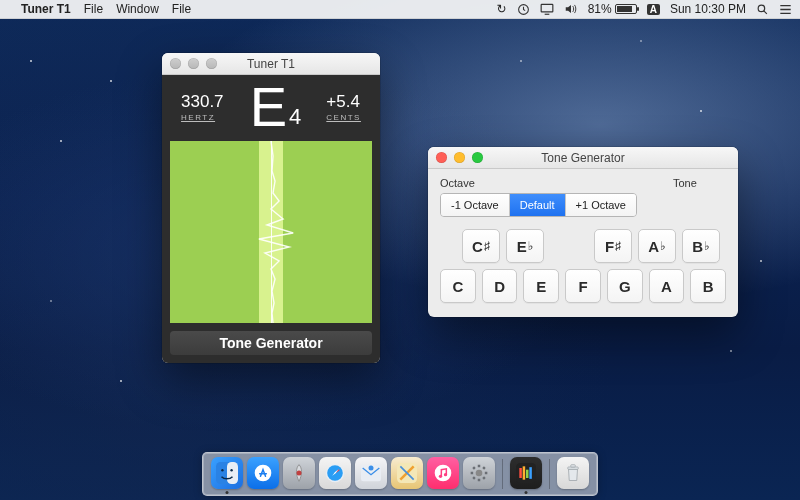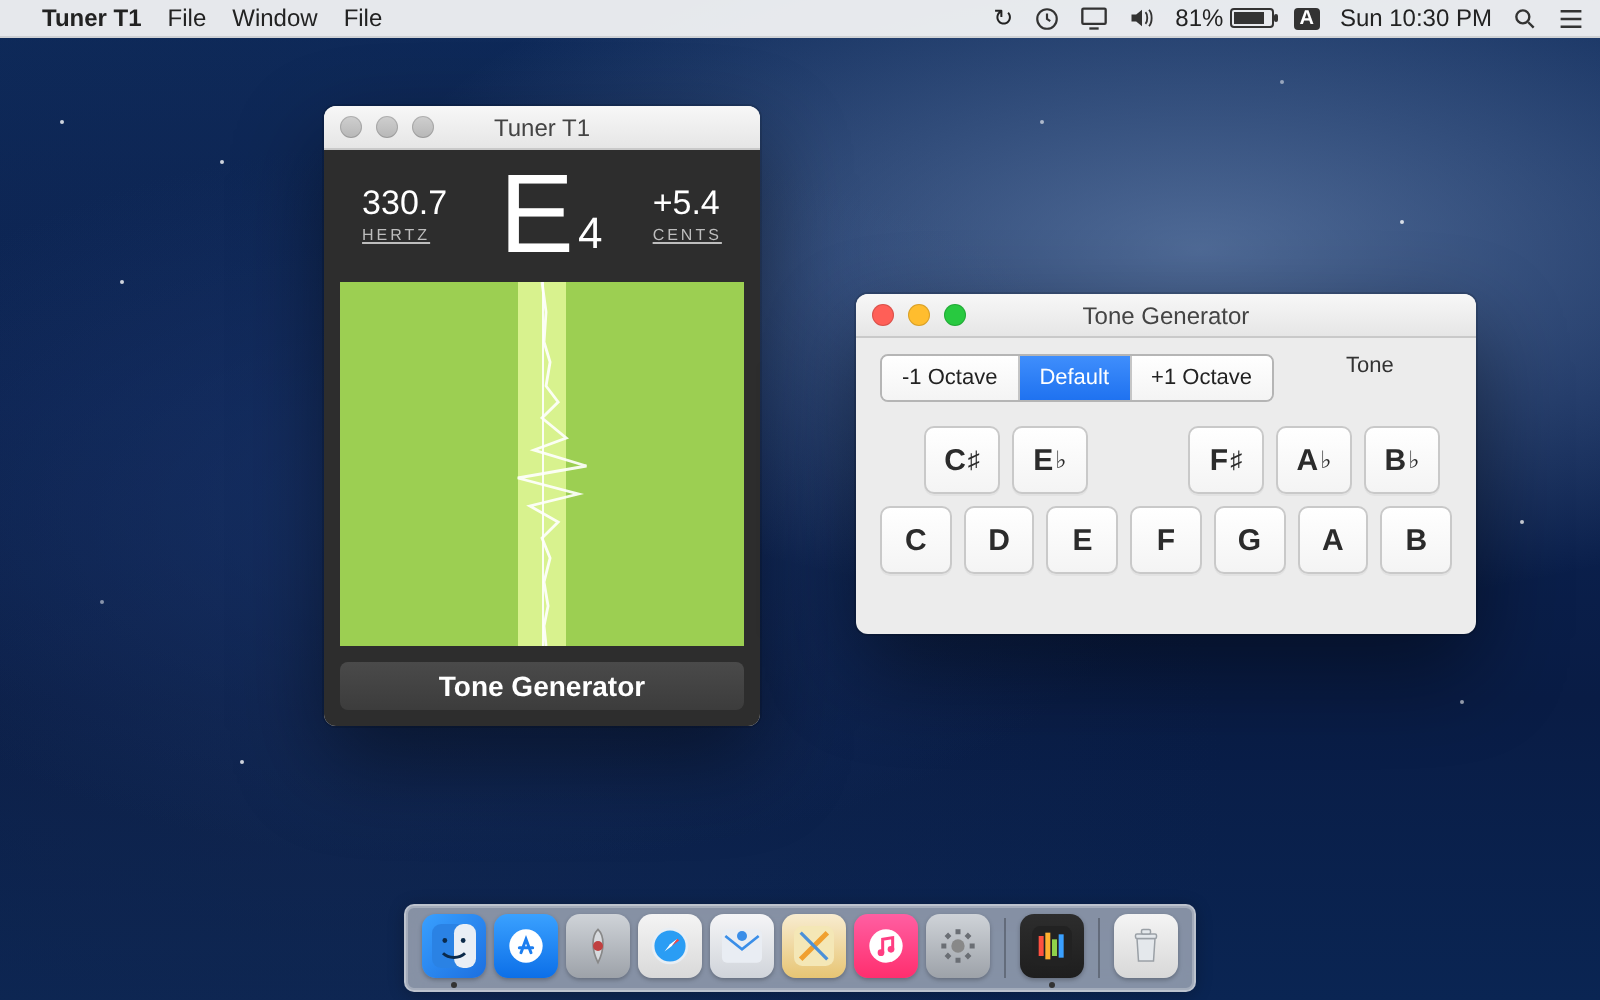--- a/index.html
+++ b/index.html
@@ -237,20 +237,21 @@
     <div class="traffic">
       <i class="tl-red"></i>
       <i class="tl-yel"></i>
       <i class="tl-grn"></i>
     </div>
     <span class="title">Tone Generator</span>
   </div>
   <div class="body">
     <div class="groups">
       <div class="group">
+        <div class="glabel">Octave</div>
         <div class="segmented" id="seg-octave">
             <div class="seg">-1 Octave</div>
             <div class="seg active">Default</div>
             <div class="seg">+1 Octave</div>
           </div>
       </div>
       <div class="group">
         <div class="glabel">Tone</div>
       </div>
     </div>

